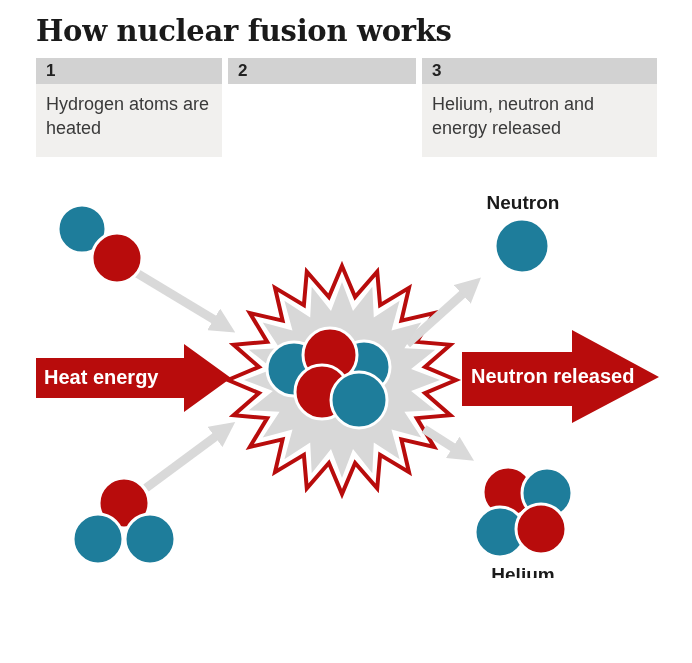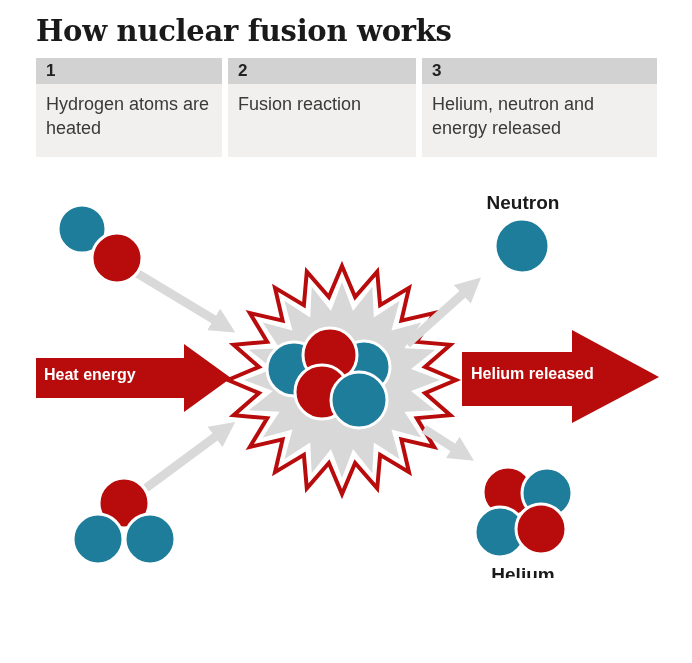--- a/index.html
+++ b/index.html
@@ -20,21 +20,21 @@
              line-height:1.32;padding:9px 12px 16px 10px;}
   svg.diagram{position:absolute;left:0;top:0;width:692px;height:663px;}
   .burst-outer{fill:#fff;stroke:var(--red);stroke-width:4;stroke-linejoin:miter;}
   .burst-core{fill:var(--burst-gray);}
   .gline{stroke:var(--arrow-gray);stroke-width:9;fill:none;}
   .ghead{fill:var(--arrow-gray);}
   .redarrow{fill:var(--red);}
   .atom{stroke:#fff;stroke-width:3;}
   .p{fill:var(--red);} .n{fill:var(--blue);}
   .lbl{position:absolute;font-weight:bold;color:var(--ink);}
-  .lbl-on-red{color:#fff;font-size:16px;}
+  .lbl-on-red{color:#fff;font-size:20px;}
   .lbl-dark{font-size:19px;text-align:center;width:130px;}
   .heat-label{left:44px;top:366px;}
   .energy-label{left:471px;top:365px;}
   .neutron-label{left:458px;top:192px;}
   .helium-label{left:458px;top:564px;}
   .divider{position:absolute;left:25px;top:616px;width:642px;height:2px;background:#1a1a1a;}
   .bbc{position:absolute;left:600px;top:627px;display:flex;gap:4px;}
   .bbc-block{width:18px;height:18px;background:#000;color:#fff;font-size:13px;font-weight:bold;
              text-align:center;line-height:19px;}
 </style>
@@ -45,21 +45,20 @@
 
   <h1 class="title">How nuclear fusion works</h1>
 
   <div class="steps">
     <div class="step s1">
       <div class="step-num">1</div>
       <div class="step-text">Hydrogen atoms are heated</div>
     </div>
     <div class="step s2">
       <div class="step-num">2</div>
-      <div class="step-text">Fusion reaction</div>
     </div>
     <div class="step s3">
       <div class="step-num">3</div>
       <div class="step-text">Helium, neutron and energy released</div>
     </div>
   </div>
 
   <svg class="diagram" viewBox="0 0 692 663">
     <defs>
       <marker id="gh" viewBox="0 0 6 6" markerWidth="2.8" markerHeight="2.8" refX="1.2" refY="3" orient="auto" markerUnits="strokeWidth">
@@ -94,21 +93,21 @@
 
     <circle class="atom n" cx="522" cy="246" r="27"></circle>
 
     <circle class="atom p" cx="508" cy="492" r="25"></circle>
     <circle class="atom n" cx="547" cy="493" r="25"></circle>
     <circle class="atom n" cx="500" cy="532" r="25"></circle>
     <circle class="atom p" cx="541" cy="529" r="25"></circle>
   </svg>
 
   <div class="lbl lbl-on-red heat-label">Heat energy</div>
-  <div class="lbl lbl-on-red energy-label">Helium released</div>
+  <div class="lbl lbl-on-red energy-label">Neutron released</div>
   <div class="lbl lbl-dark helium-label">Helium</div>
   <div class="lbl lbl-dark neutron-label">Neutron</div>
 
   <div class="divider"></div>
 
   <div class="bbc">
     <div class="bbc-block">B</div>
     <div class="bbc-block">B</div>
     <div class="bbc-block">C</div>
   </div>

